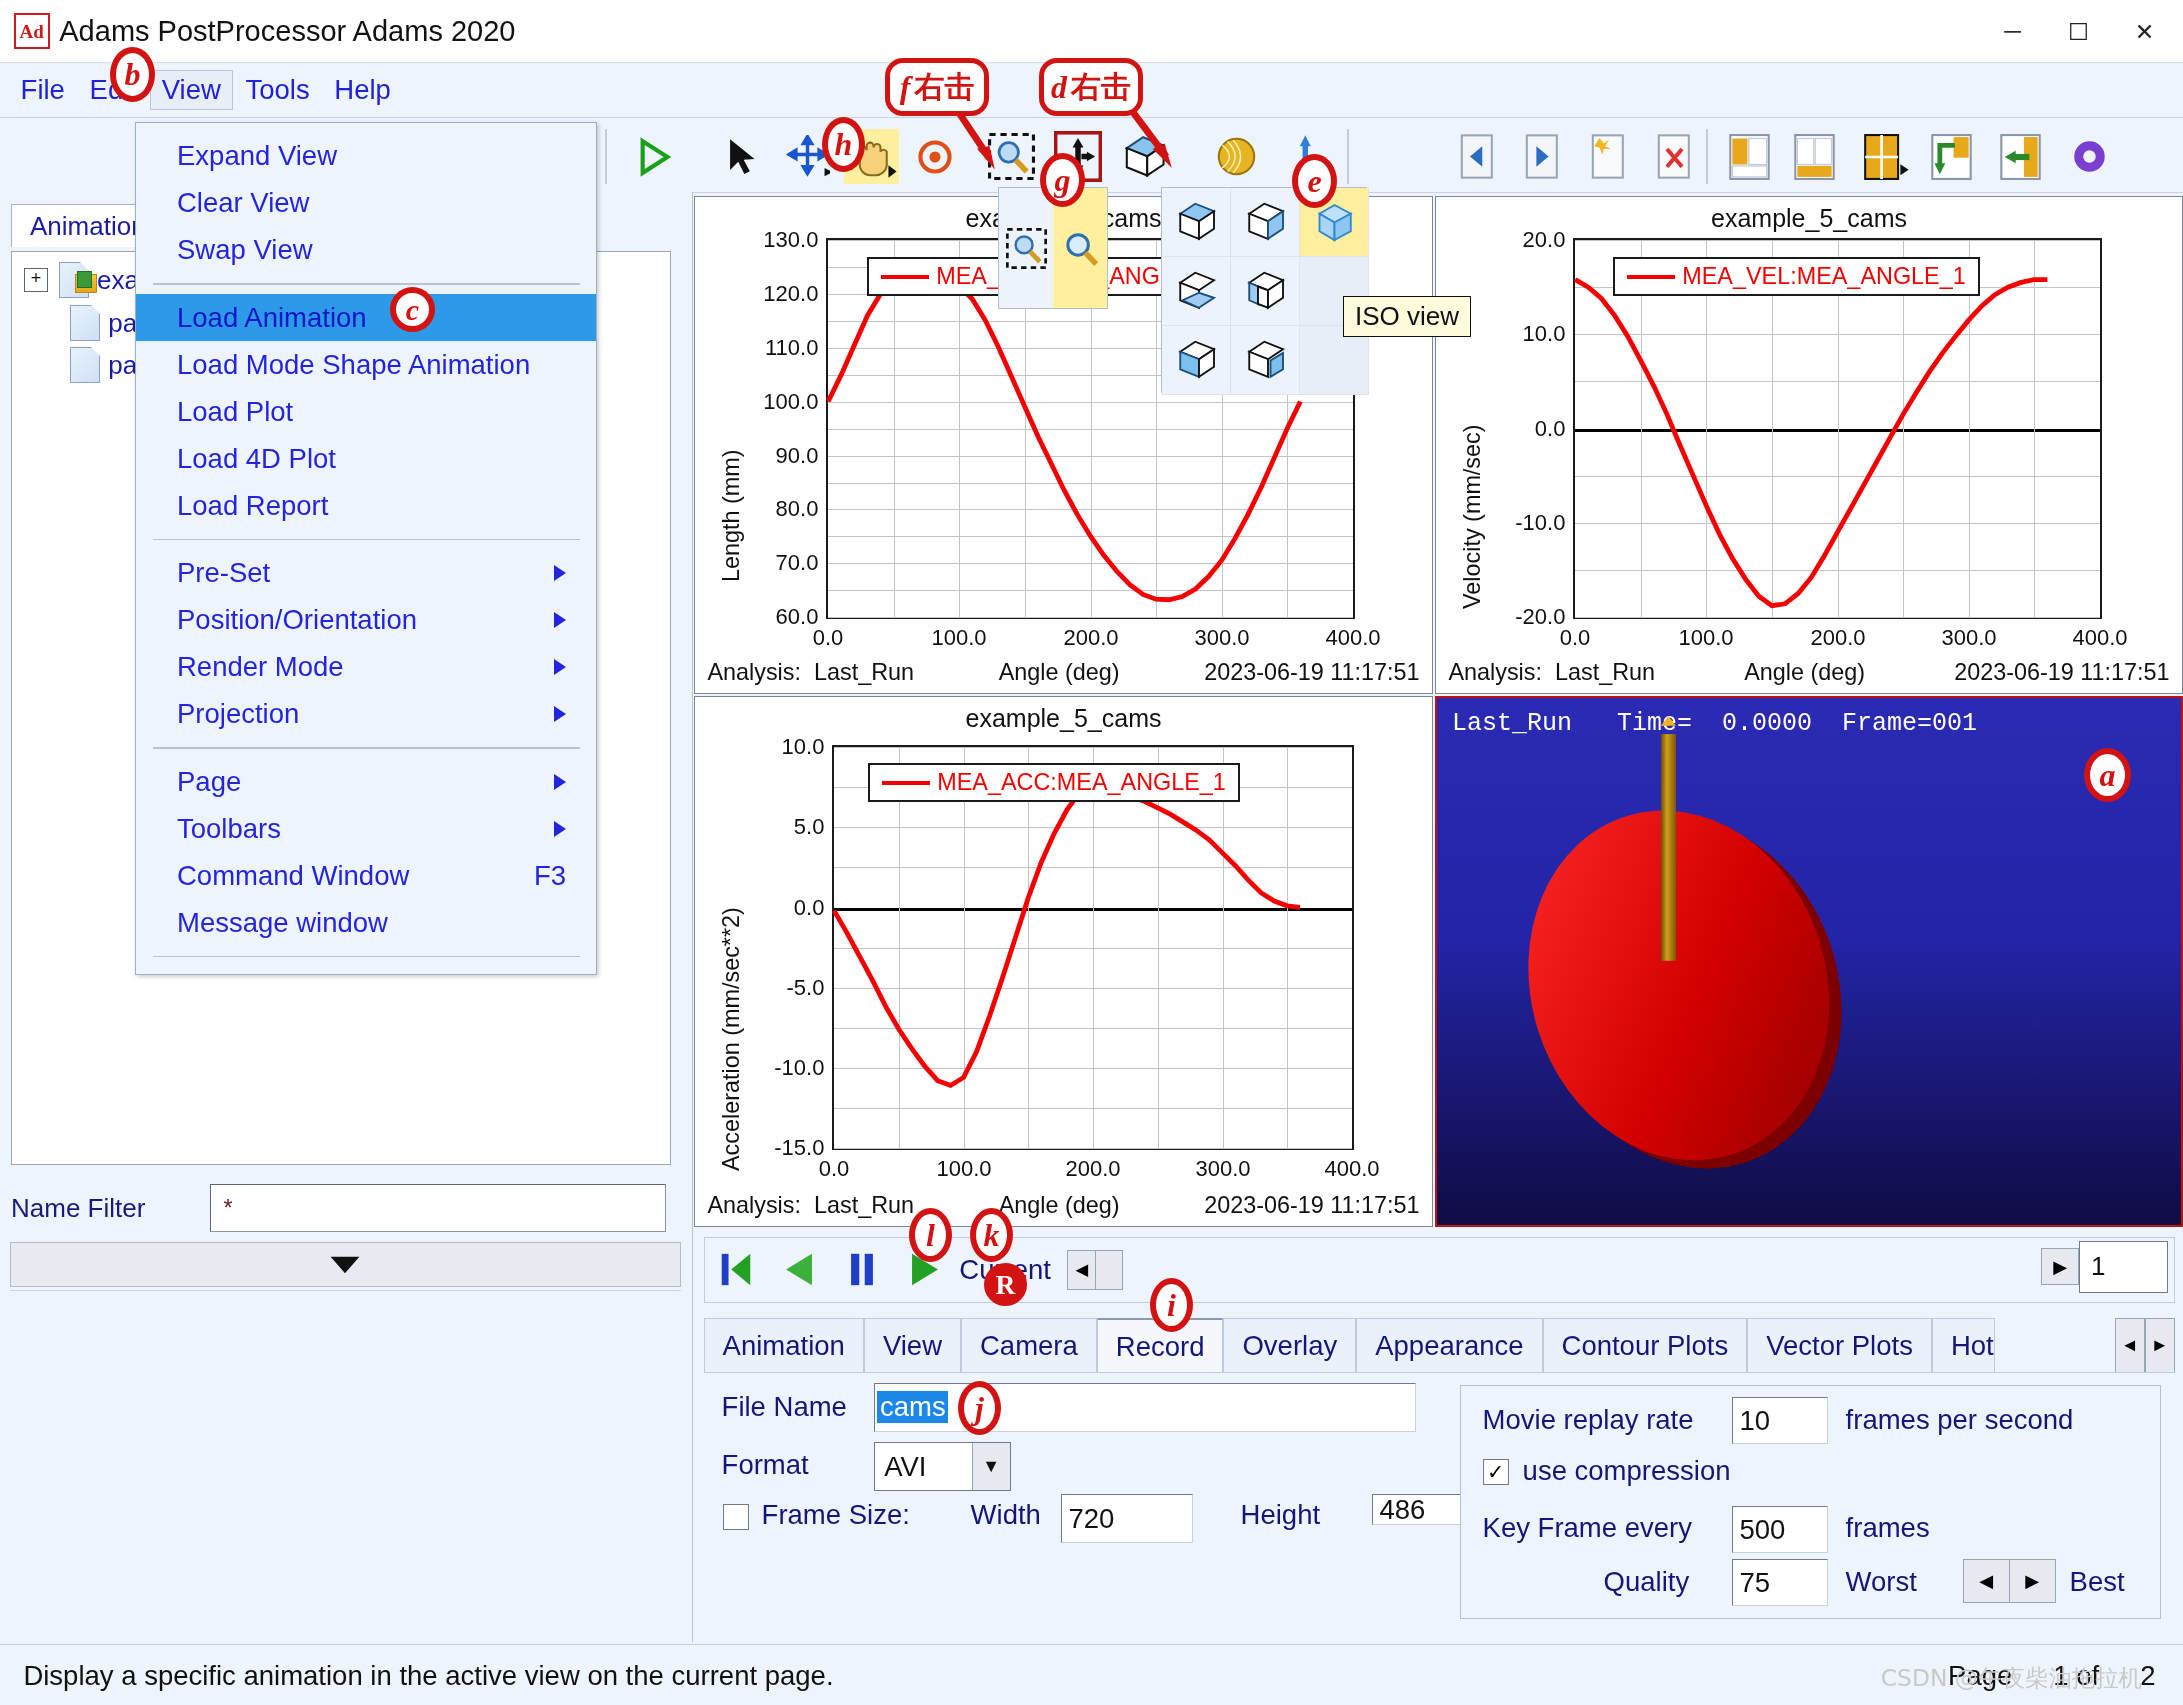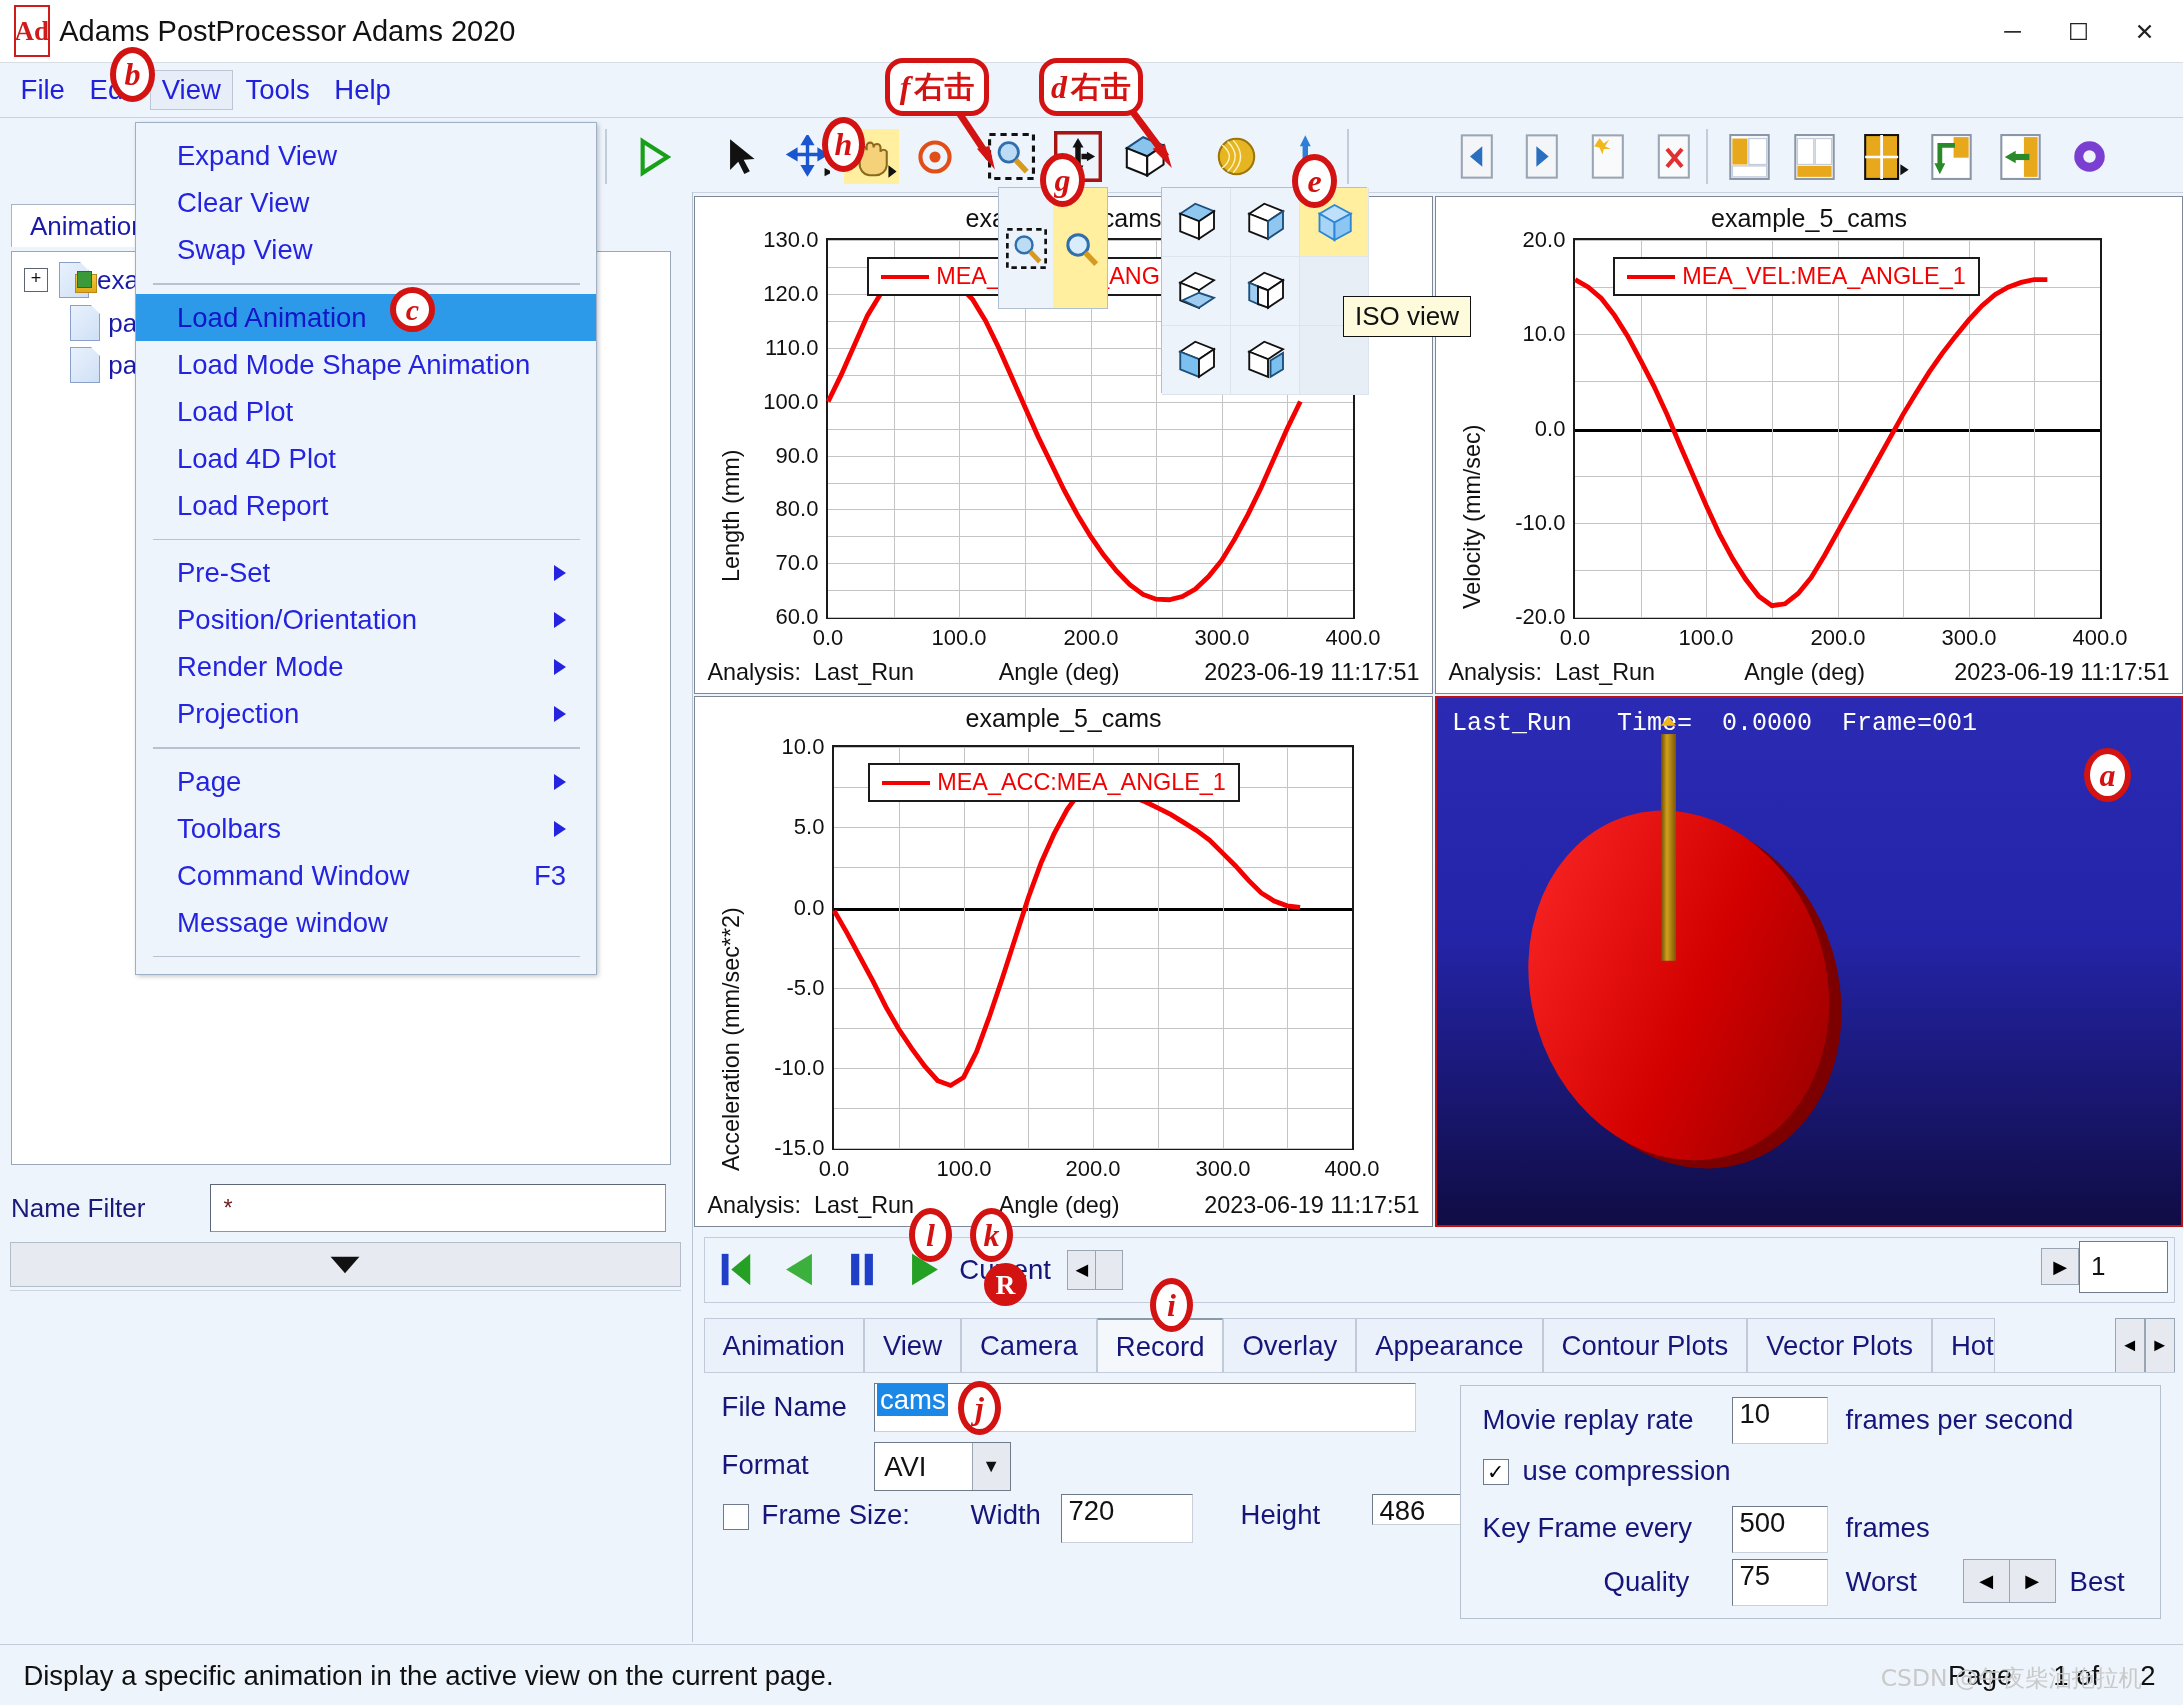--- a/index.html
+++ b/index.html
@@ -11,24 +11,24 @@
     overflow: hidden;
     position: relative;
   }
   
   #titlebar {
     position:absolute; left:0; top:0; width:2183px; height:63px;
     background:#ffffff; border-bottom:0.7px solid #d8dde3;
     display:flex; align-items:center;
   }
   #adams-logo {
-    width:36px; height:52px; margin-left:13.7px; margin-right:9.6px;
+    width:36px; height:36px; margin-left:13.7px; margin-right:9.6px;
     border:2.7px solid #cf1b1b; background:#ffffff;
     display:flex; align-items:center; justify-content:center;
-    color:#cf1b1b; font-weight:bold; font-size:27px; line-height:1;
+    color:#cf1b1b; font-weight:bold; font-size:19px; line-height:1;
     font-family:"Liberation Serif", serif;
   }
   #app-title { font-size:29px; color:#111; letter-spacing:0px; }
   .wbtn {
     width:66px; height:63px; display:flex; align-items:center; justify-content:center;
     font-size:23.4px; color:#222;
   }
   #winbtns { position:absolute; right:5.5px; top:0; display:flex; }
   
   #menubar {
@@ -211,21 +211,21 @@
   .dtab.active { background:#f4f8fd; border-top:2.1px solid #8b98a8; font-weight:normal; }
   #tab-scroll { margin-left:auto; display:flex; }
   #tab-scroll div { width:30px; height:55px; background:#e6eaf0; border:1.4px solid #9aa5b4;
                     display:flex; align-items:center; justify-content:center; font-size:18px; }
   #dockpanel { position:absolute; left:9.6px; top:142px; width:1471px; height:256px;
                background:#eef4fb; border-top:1.4px solid #c3cdda; }
   .f-label { position:absolute; font-size:27.5px; color:#15157a; }
   .f-input {
     position:absolute; background:#fff; border:1.4px solid #6f7a8a;
     border-right-color:#c9d0da; border-bottom-color:#c9d0da;
-    font-size:27.5px; color:#111; display:flex; align-items:flex-start; padding-left:6.9px;
+    font-size:27.5px; color:#111; display:flex; align-items:center; padding-left:6.9px;
   }
   .sel-text { background:#1b88e8; color:#fff; padding:0 2.7px; }
   .f-check {
     position:absolute; width:26px; height:26px; background:#fff;
     border:1.4px solid #6f7a8a; display:flex; align-items:center; justify-content:center;
     font-size:20.6px; color:#000; line-height:1;
   }
   #fmt-select {
     position:absolute; background:#fff; border:1.4px solid #6f7a8a; display:flex;
     align-items:center; font-size:27.5px; color:#111; padding-left:9.6px;

